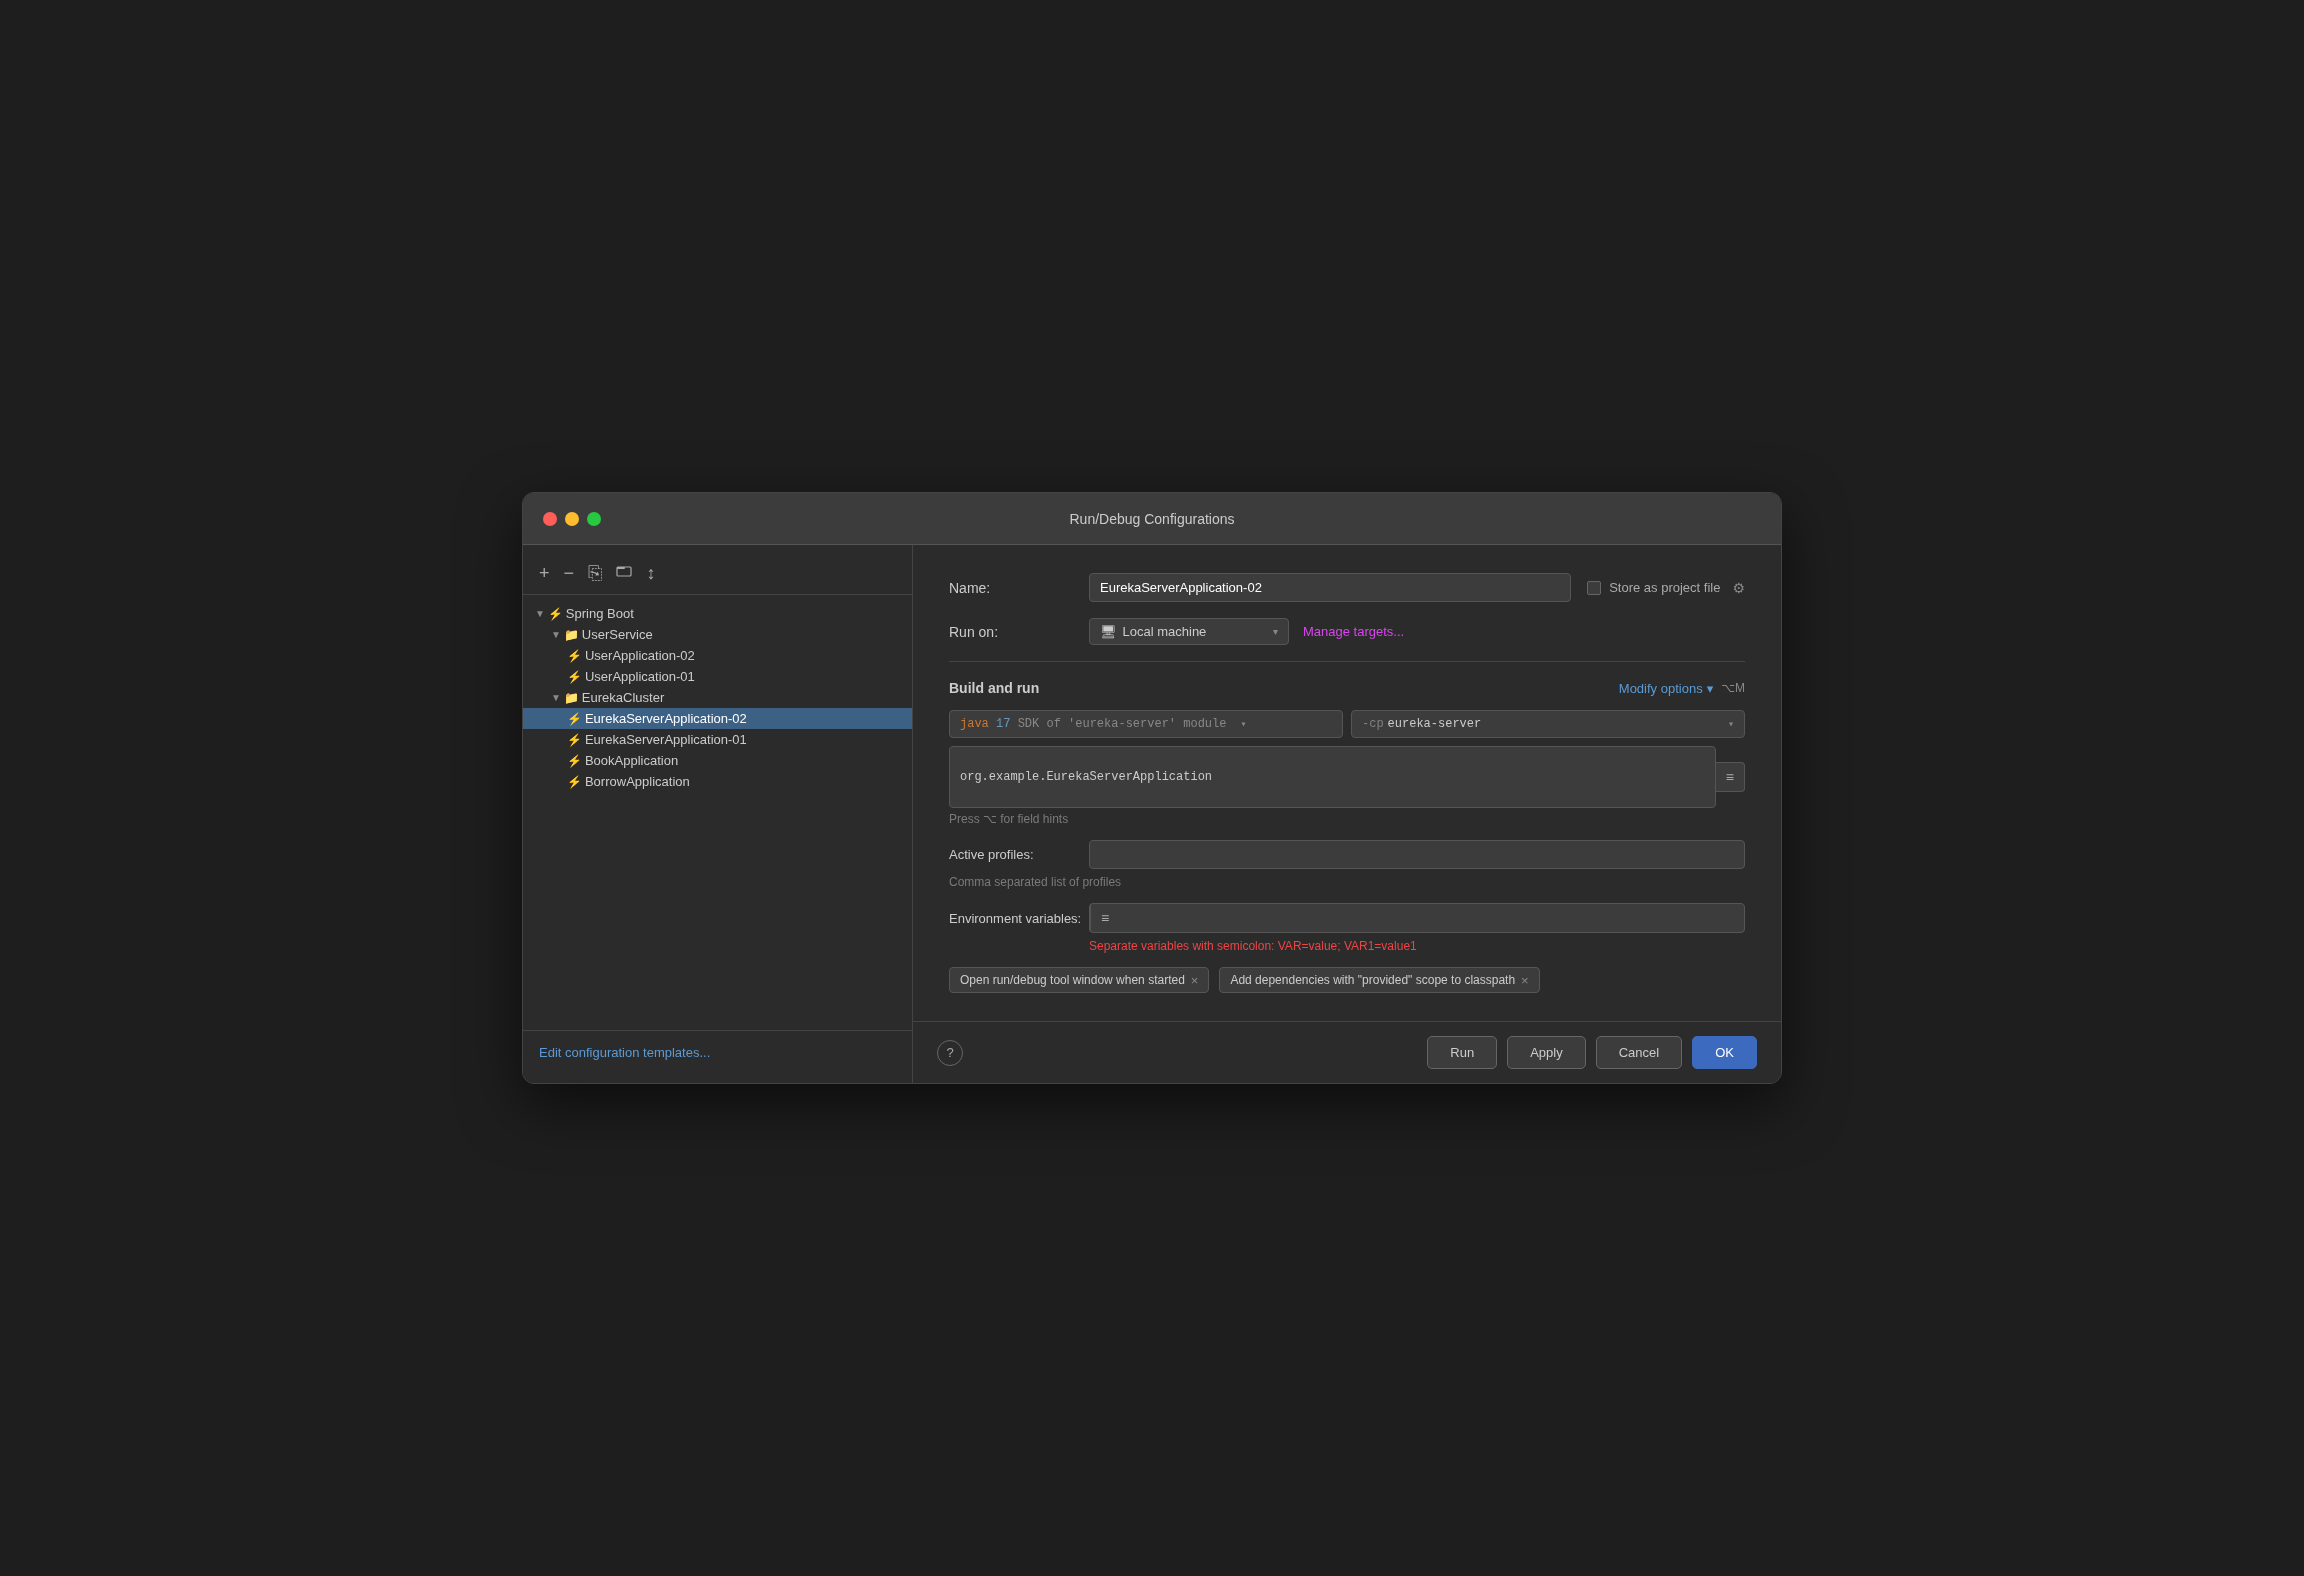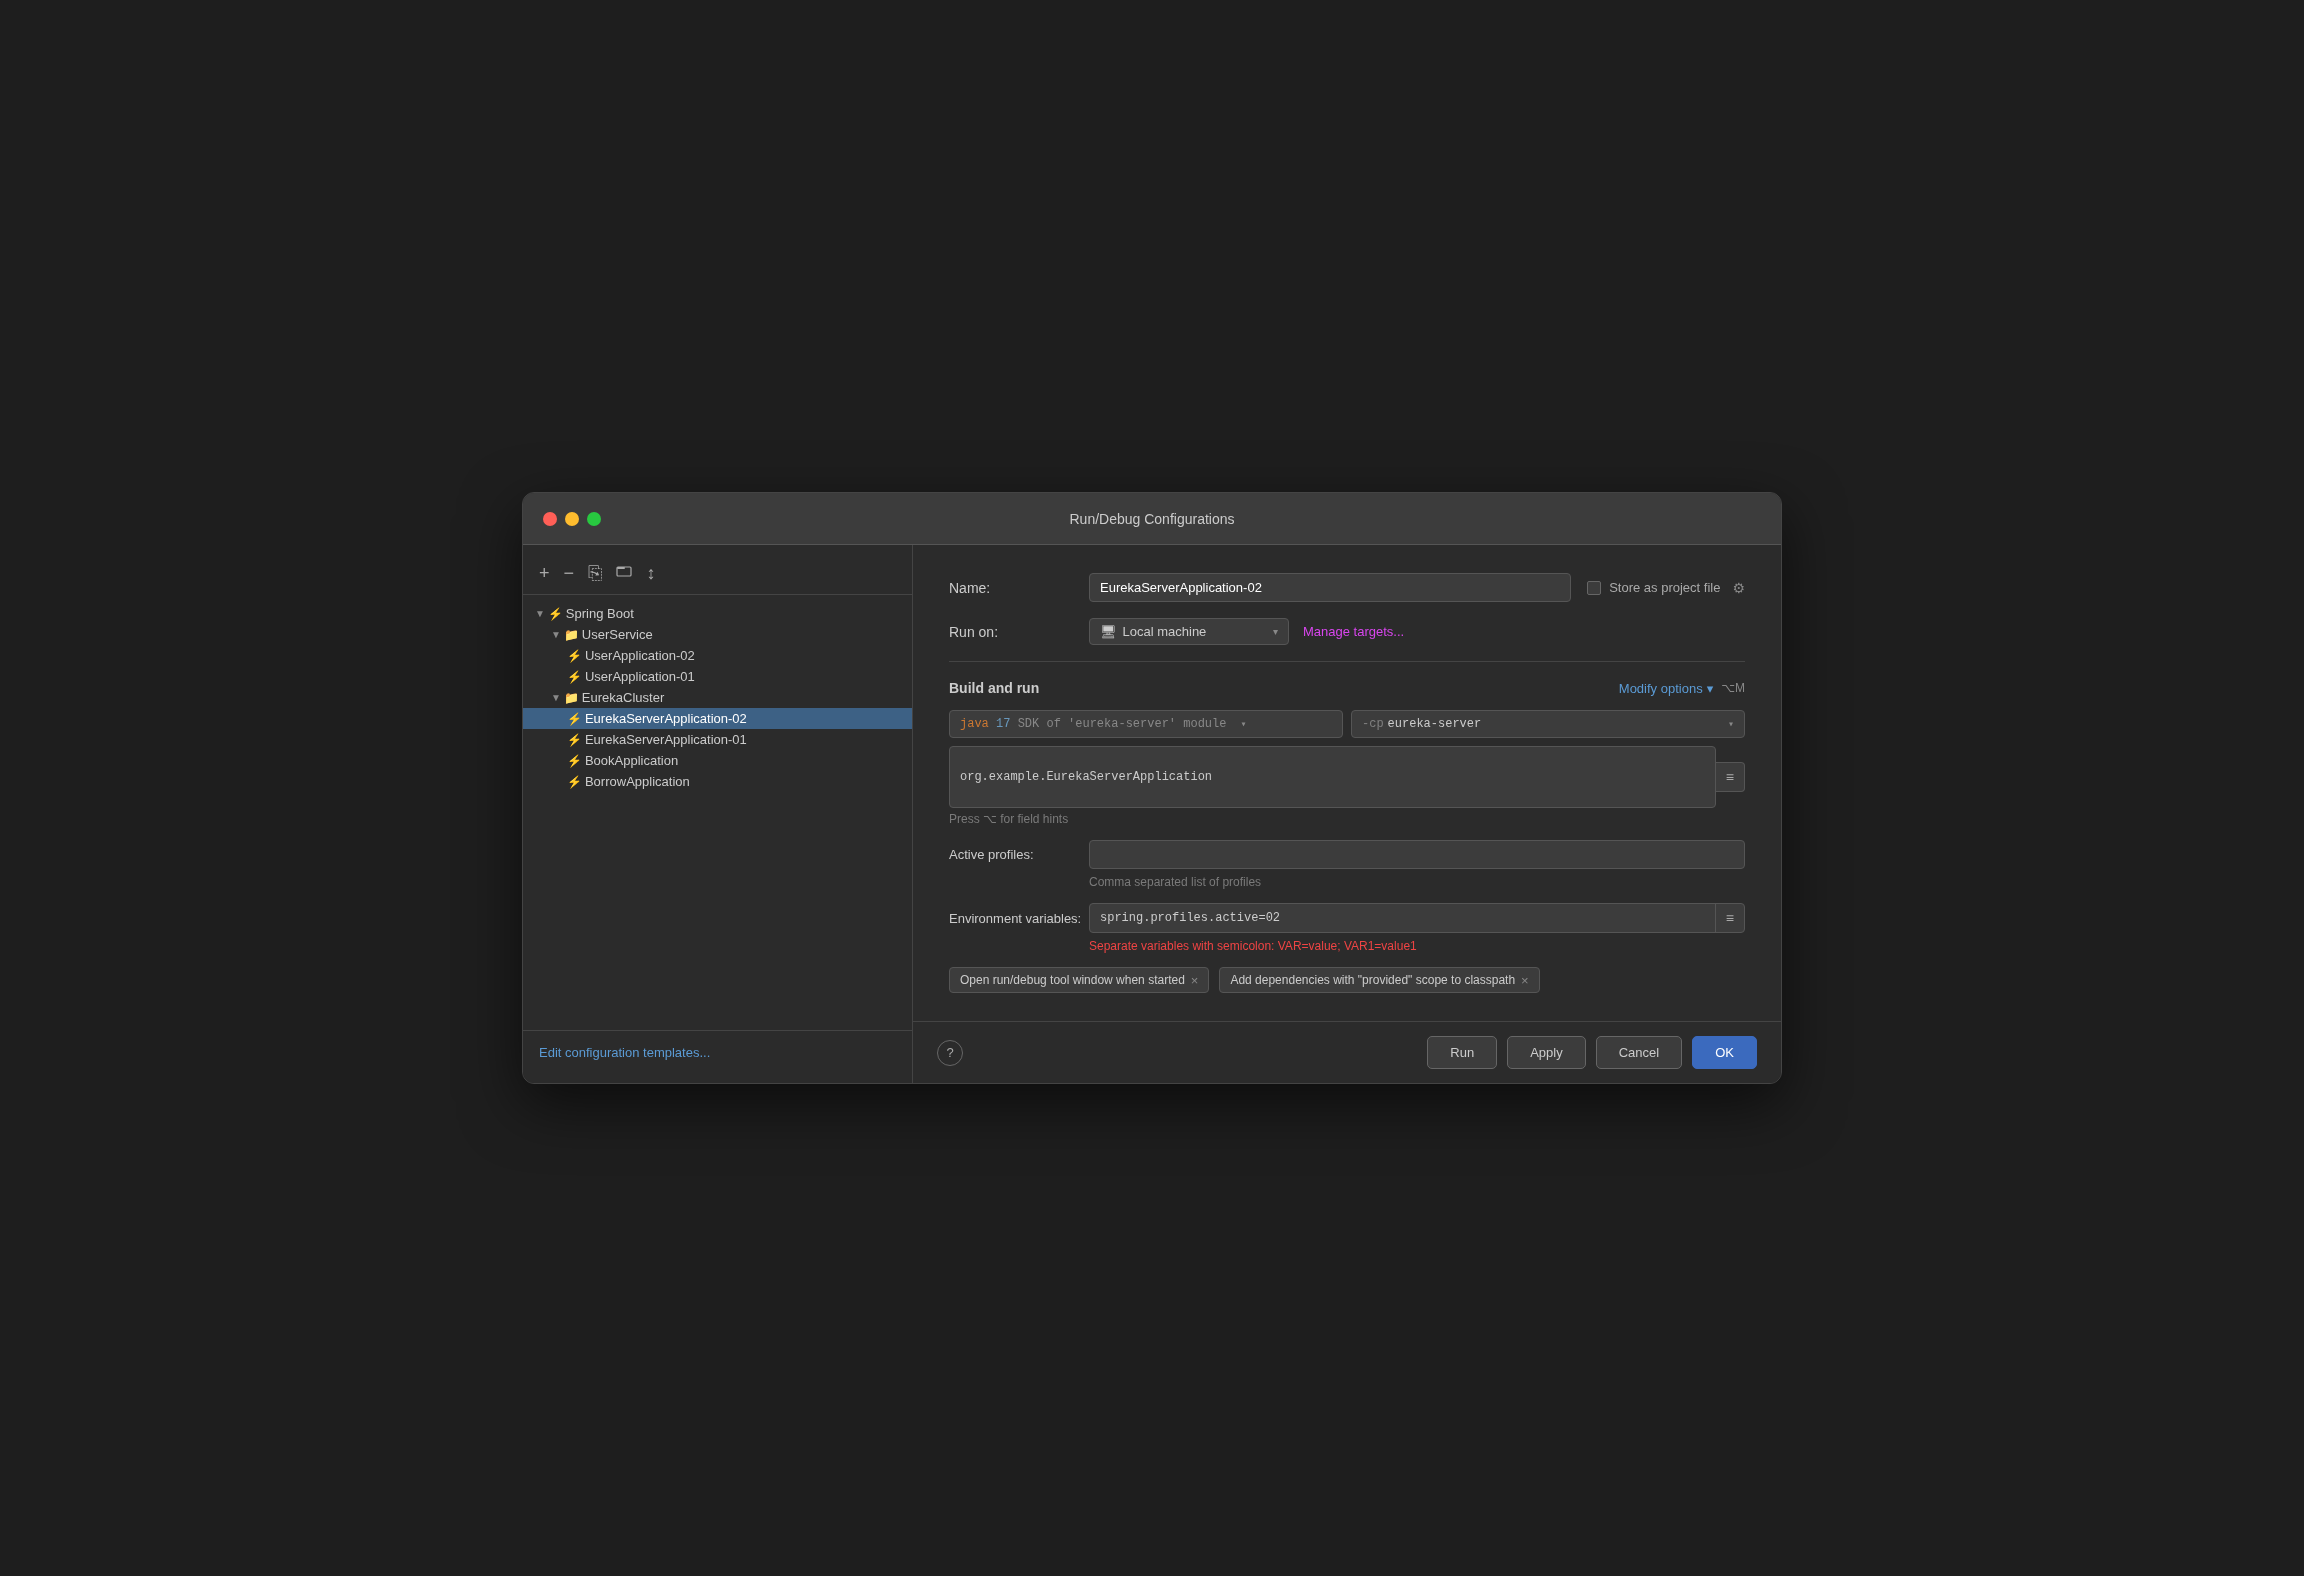--- a/index.html
+++ b/index.html
@@ -307,21 +307,20 @@
       border: 1px solid #555;
       border-radius: 4px;
       color: #ccc;
       font-size: 13px;
       padding: 6px 10px;
       outline: none;
     }
     .profiles-hint {
       color: #7a7a7a;
       font-size: 12px;
-      margin-left: 140px;
       margin-bottom: 14px;
     }
     
     .env-row {
       display: flex;
       align-items: center;
       margin-bottom: 6px;
     }
     .env-label {
       color: #ccc;
@@ -589,21 +588,20 @@
 
         <div class="profiles-row">
           <span class="profiles-label">Active profiles:</span>
           <input class="profiles-input" type="text" value="" style="">
         </div>
         <div class="profiles-hint">Comma separated list of profiles</div>
 
         <div class="env-row">
           <span class="env-label">Environment variables:</span>
           <div class="env-input-wrap">
-            <input class="env-input" type="text" value="spring.profiles.active=02" style="">
             <button class="env-expand-btn">≡</button>
           </div>
         </div>
         <div class="env-hint">Separate variables with semicolon: VAR=value; VAR1=value1</div>
 
         <div class="chips-row">
           <div class="chip">
             <span>Open run/debug tool window when started</span>
             <span class="chip-close">×</span>
           </div>

